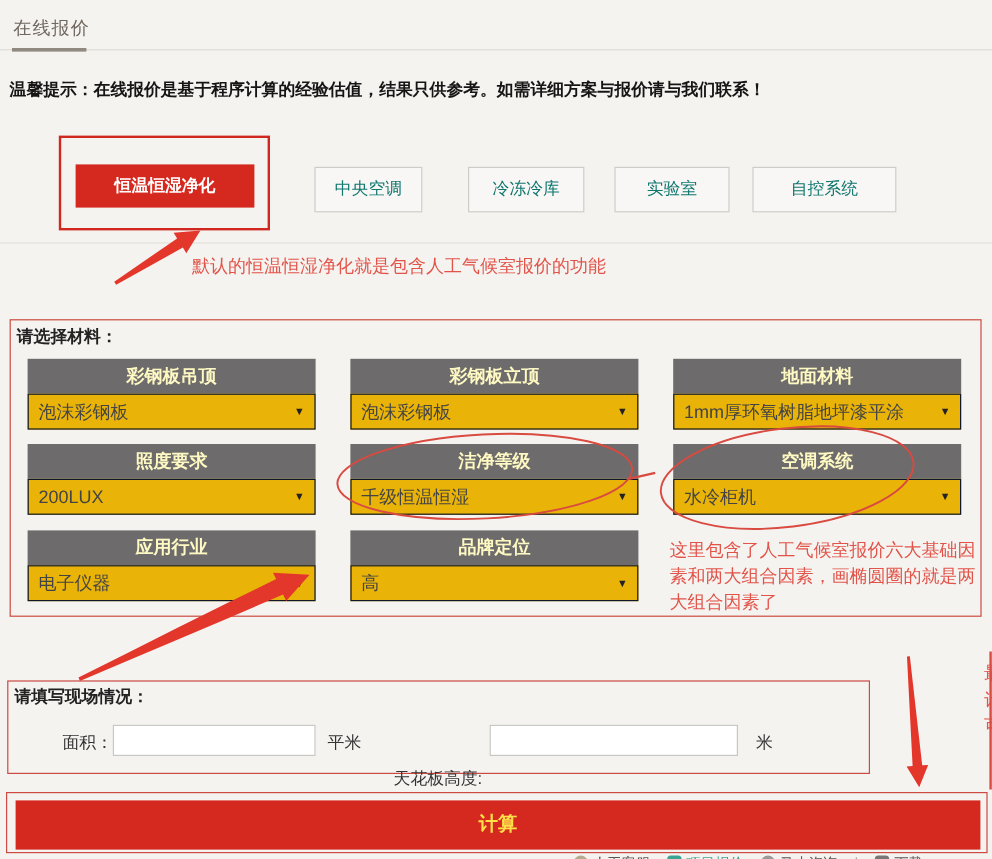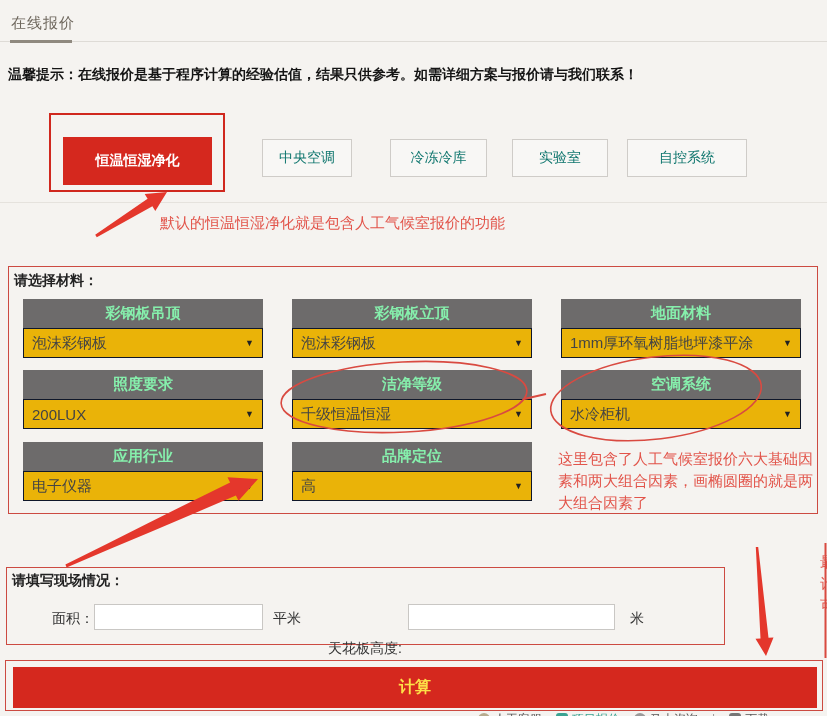--- a/index.html
+++ b/index.html
@@ -11,31 +11,31 @@
   
   .page-title{left:11px;top:14px;font-size:15px;color:#6e675d;letter-spacing:1px;}
   .title-rule{left:0;top:41px;width:827px;height:1px;background:#dedbd6;}
   .title-rule-dark{left:10px;top:40px;width:62px;height:3px;background:#8f897f;}
 
   .notice{left:8px;top:66px;font-size:14px;font-weight:bold;color:#151515;width:810px;}
 
   
   .tab{top:139px;height:38px;border:1px solid #cfccc8;background:#f8f7f5;color:#0f766e;
        font-size:14px;display:flex;align-items:center;justify-content:center;box-sizing:border-box;cursor:pointer;}
-  .tab.active{top:137px;height:48px;background:#d5281e;border:none;color:#fff;font-weight:bold;}
+  .tab.active{top:137px;height:36px;background:#d5281e;border:none;color:#fff;font-weight:bold;}
   .tabs-divider{left:0;top:202px;width:827px;height:1px;background:#e5e2dd;}
 
   .red-note{color:#e2544a;font-size:15px;line-height:22px;}
 
   
   .materials-box{left:8px;top:266px;width:810px;height:248px;border:1px solid #cc4a41;box-sizing:border-box;}
   .section-label{font-size:14px;font-weight:bold;color:#222;}
 
   .group{position:absolute;width:240px;}
-  .group-header{height:29px;background:#6d6b6b;color:#86efac;font-size:15px;font-weight:bold;
+  .group-header{height:29px;background:#6d6b6b;color:#fef9c3;font-size:15px;font-weight:bold;
                 display:flex;align-items:center;justify-content:center;}
   .group-select{height:30px;background:#eab308;border:1px solid #0f172a;box-sizing:border-box;
                 display:flex;align-items:center;padding:0 8px;font-size:15px;color:#444;
                 position:relative;cursor:pointer;}
   .caret{position:absolute;right:8px;top:50%;transform:translateY(-50%);font-size:9px;color:#222;}
 
   
   .site-box{left:6px;top:567px;width:719px;height:78px;border:1px solid #cc4a41;box-sizing:border-box;}
   .field-label{font-size:14px;color:#333;}
   .text-input{position:absolute;border:1px solid #c9c7c4;background:#fff;height:26px;box-sizing:border-box;

